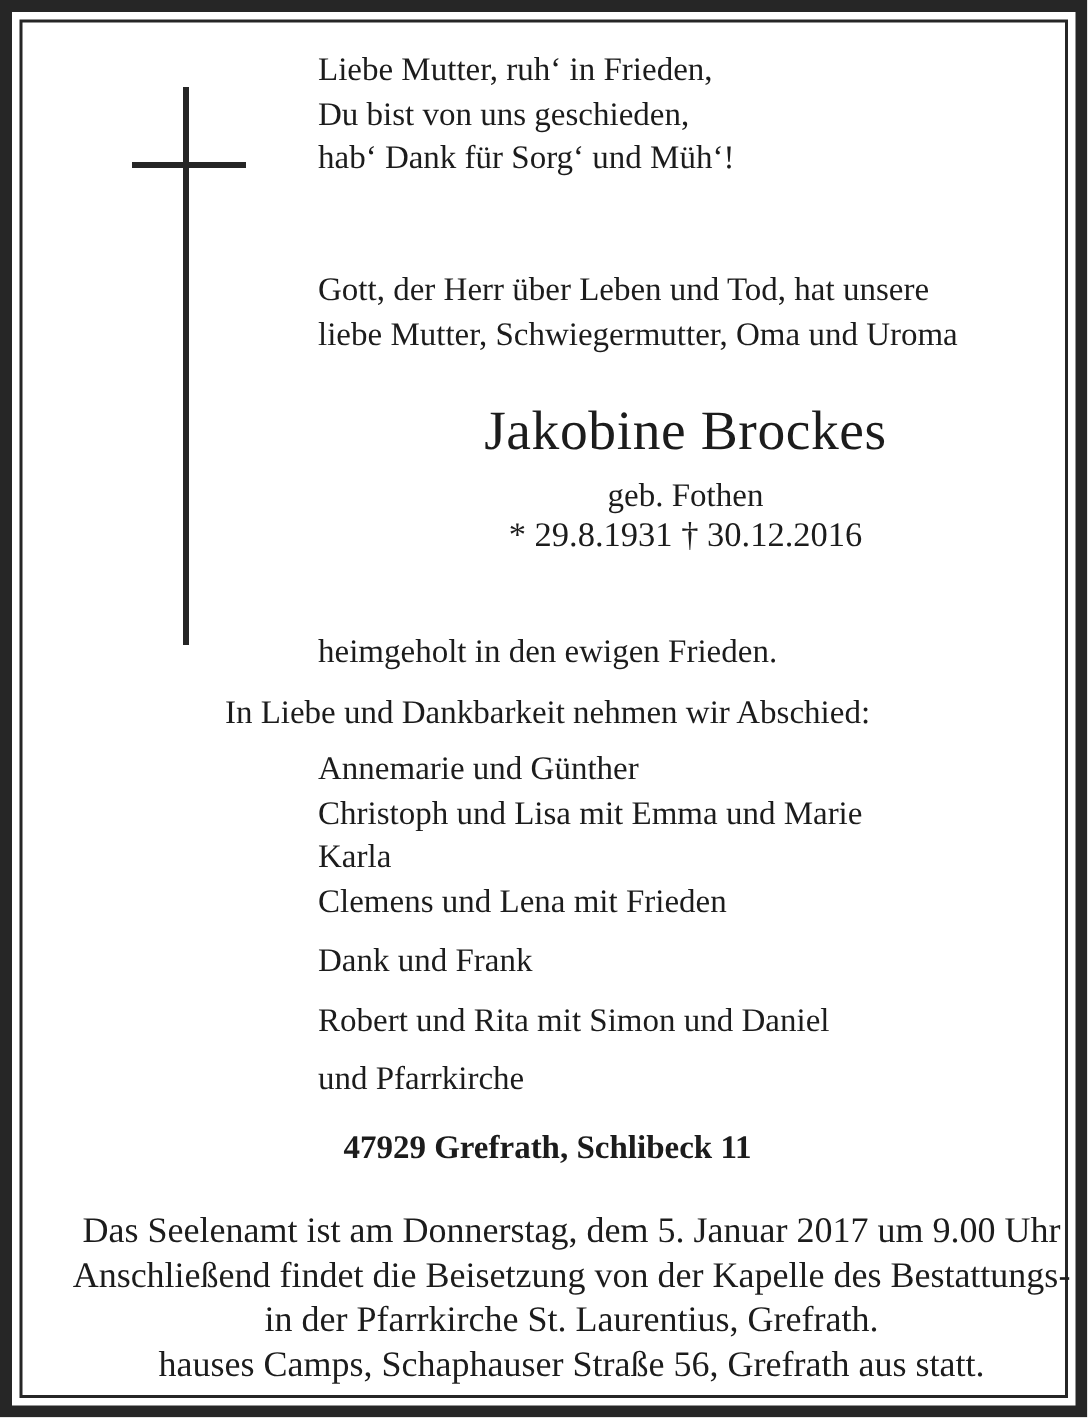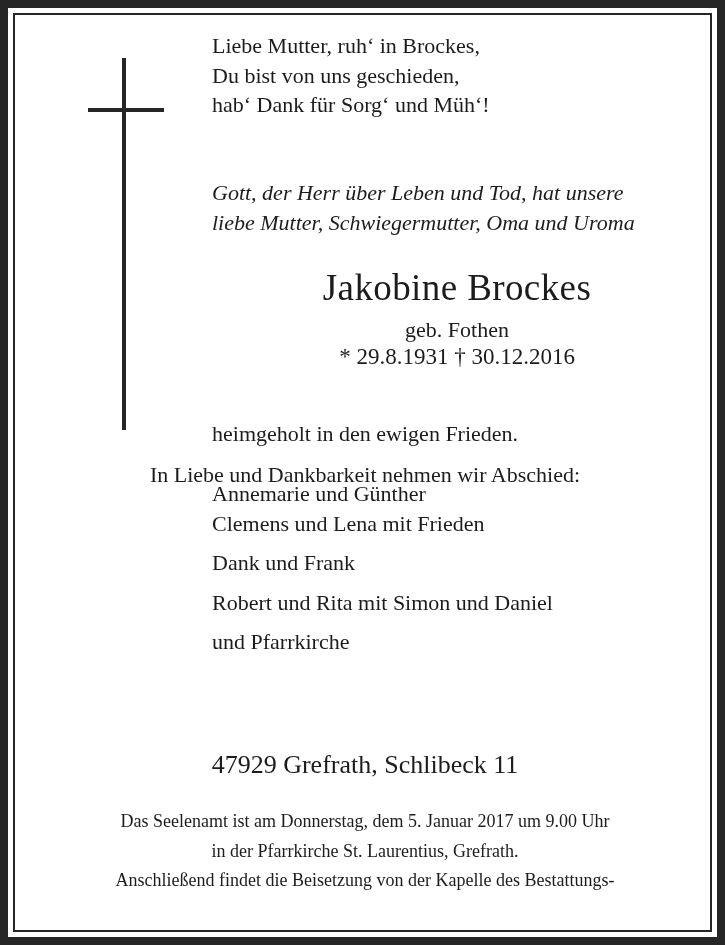--- a/index.html
+++ b/index.html
@@ -97,21 +97,20 @@
     top: 16px;
     font-size: 22px;
     line-height: 29.5px;
   }
   .poem div { white-space: pre; }
 
   .intro {
     top: 163px;
     font-size: 22px;
     line-height: 29.5px;
-    font-style: italic;
   }
   .intro div { white-space: pre; }
 
   .deceased-name {
     top: 251px;
     text-align: center;
     font-size: 37px;
     line-height: 44px;
     letter-spacing: 0.4px;
     padding-right: 170px;
@@ -137,63 +136,65 @@
     line-height: 29px;
   }
 
   .farewell-lead {
     top: 445px;
     font-size: 22px;
     line-height: 29px;
   }
 
   .survivors {
-    top: 464px;
+    top: 482px;
     left: 197px;
     width: 490px;
     font-size: 22px;
   }
   .survivors .name-line {
     line-height: 29.5px;
     white-space: pre;
   }
   .survivors .name-line.spaced {
     margin-top: 10px;
   }
 
   .address {
     top: 735px;
-    font-size: 26px;
+    font-size: 22px;
     line-height: 29px;
+    font-weight: bold;
   }
 
   .service {
     top: 792px;
-    font-size: 18px;
-    line-height: 29.5px;
+    font-size: 24px;
+    line-height: 29.5px;
+    margin-left: 16px;
   }
   .service div { white-space: pre; }
 </style>
 </head>
 <body>
 
 <div class="notice">
 
   <div class="frame-outer"></div>
   <div class="frame-inner"></div>
 
   <div class="content">
 
     <div class="cross">
       <div class="stem"></div>
       <div class="bar"></div>
     </div>
 
     <div class="indent-block poem">
-      <div>Liebe Mutter, ruh‘ in Brockes,</div>
+      <div>Liebe Mutter, ruh‘ in Frieden,</div>
       <div>Du bist von uns geschieden,</div>
       <div>hab‘ Dank für Sorg‘ und Müh‘!</div>
     </div>
 
     <div class="indent-block intro">
       <div>Gott, der Herr über Leben und Tod, hat unsere</div>
       <div>liebe Mutter, Schwiegermutter, Oma und Uroma</div>
     </div>
 
     <div class="indent-block deceased-name">Jakobine Brockes</div>
@@ -201,28 +202,31 @@
     <div class="indent-block maiden-name">geb. Fothen</div>
 
     <div class="indent-block life-dates">* 29.8.1931  † 30.12.2016</div>
 
     <div class="indent-block closing-line">heimgeholt in den ewigen Frieden.</div>
 
     <div class="full-block farewell-lead">In Liebe und Dankbarkeit nehmen wir Abschied:</div>
 
     <div class="indent-block survivors">
       <div class="name-line">Annemarie und Günther</div>
+      <div class="name-line">Christoph und Lisa mit Emma und Marie</div>
+      <div class="name-line">Karla</div>
       <div class="name-line">Clemens und Lena mit Frieden</div>
       <div class="name-line spaced">Dank und Frank</div>
       <div class="name-line spaced">Robert und Rita mit Simon und Daniel</div>
       <div class="name-line spaced">und Pfarrkirche</div>
     </div>
 
     <div class="full-block address">47929 Grefrath, Schlibeck 11</div>
 
     <div class="full-block service">
       <div>Das Seelenamt ist am Donnerstag, dem 5. Januar 2017 um 9.00 Uhr</div>
+      <div>Anschließend findet die Beisetzung von der Kapelle des Bestattungs-</div>
       <div>in der Pfarrkirche St. Laurentius, Grefrath.</div>
-      <div>Anschließend findet die Beisetzung von der Kapelle des Bestattungs-</div>
+      <div>hauses Camps, Schaphauser Straße 56, Grefrath aus statt.</div>
     </div>
 
   </div>
 </div>
 
 </body></html>

